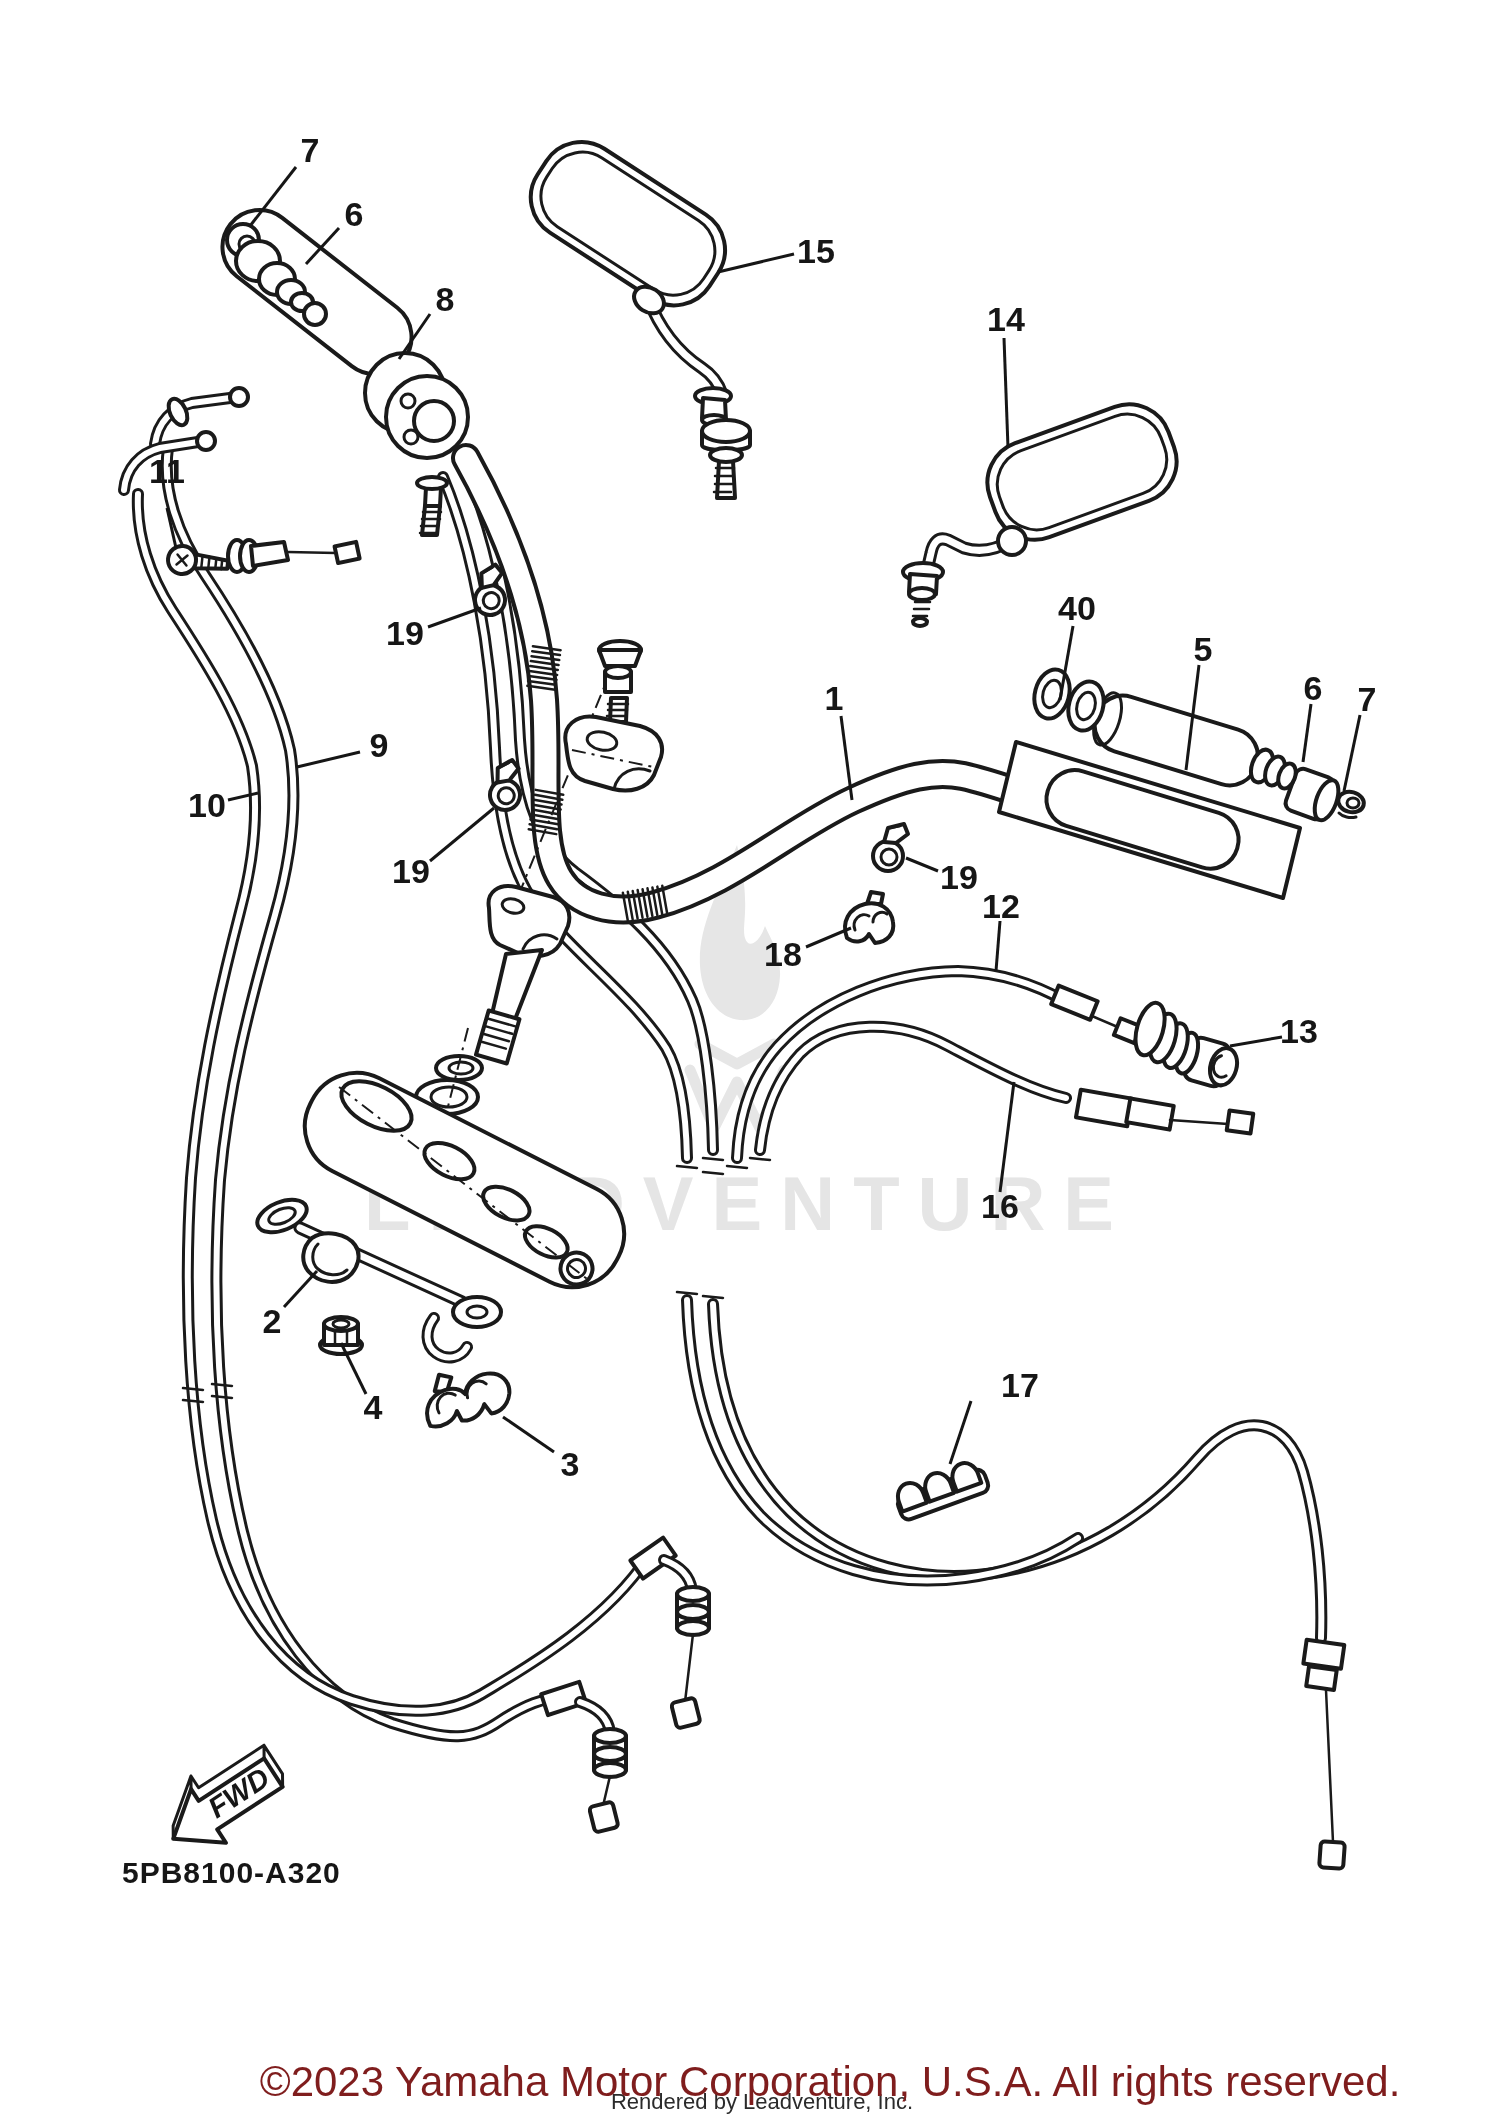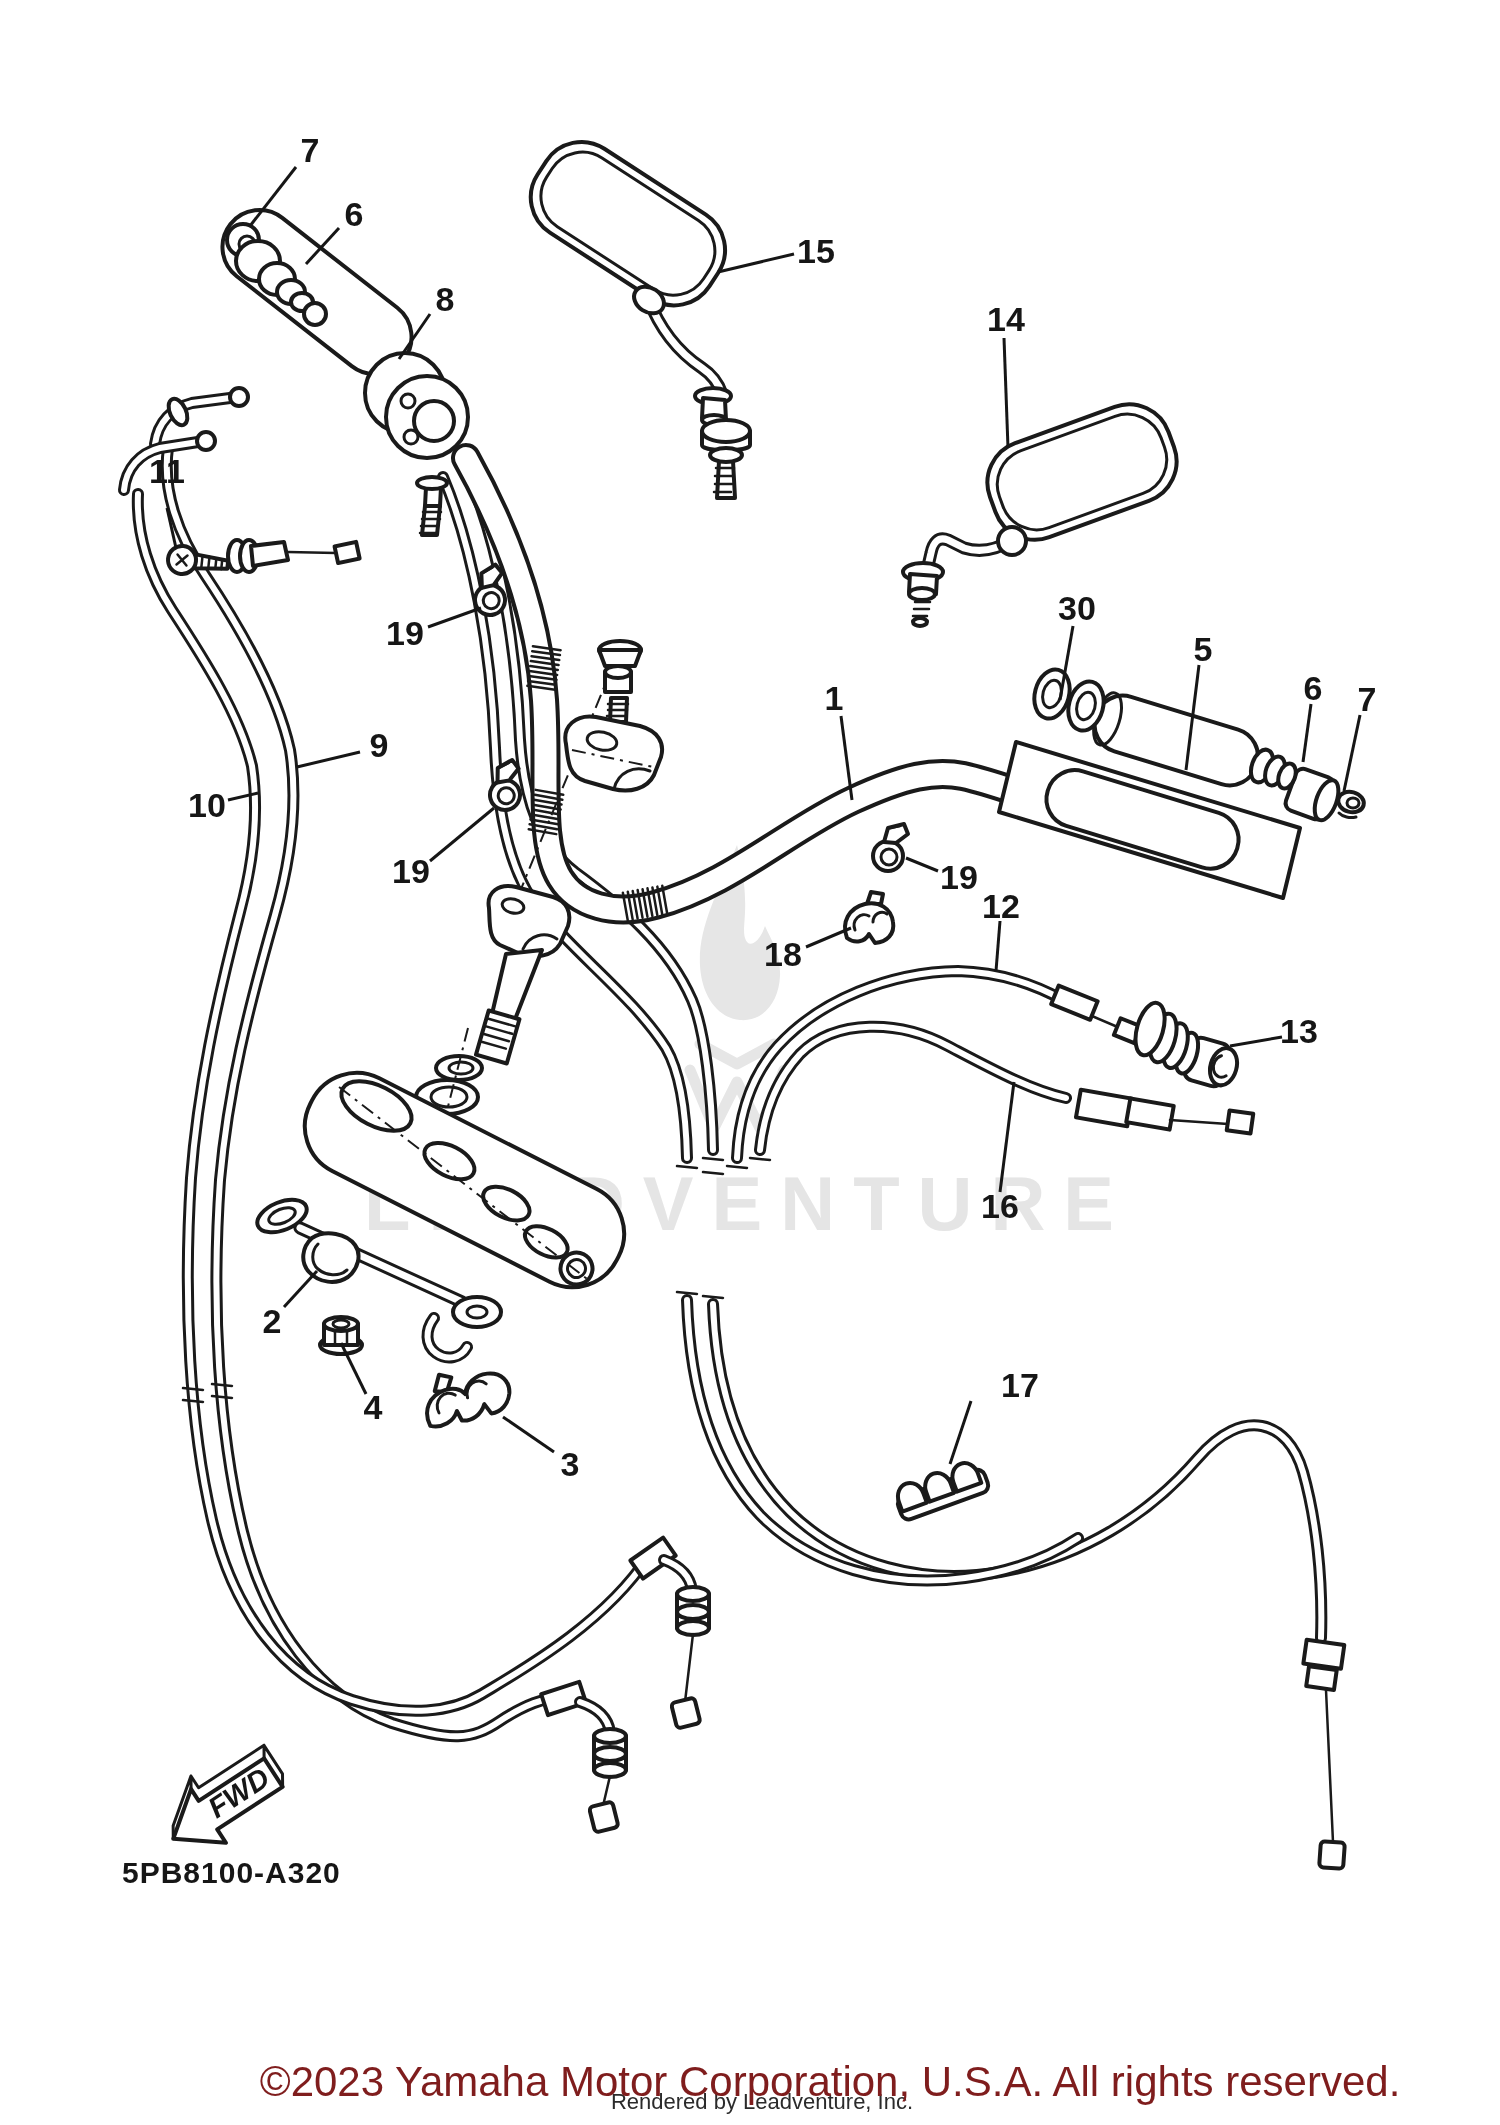--- a/index.html
+++ b/index.html
@@ -397,21 +397,21 @@
       <div class="callout" style="left: 354px; top: 214px;">6</div>
       <div class="callout" style="left: 445px; top: 299px;">8</div>
       <div class="callout" style="left: 816px; top: 251px;">15</div>
       <div class="callout" style="left: 1006px; top: 319px;">14</div>
       <div class="callout" style="left: 167px; top: 471px;">11</div>
       <div class="callout" style="left: 405px; top: 633px;">19</div>
       <div class="callout" style="left: 411px; top: 871px;">19</div>
       <div class="callout" style="left: 379px; top: 745px;">9</div>
       <div class="callout" style="left: 207px; top: 805px; text-align: center;">10</div>
       <div class="callout" style="left: 834px; top: 698px;">1</div>
-      <div class="callout" style="left: 1077px; top: 608px;">30</div>
+      <div class="callout" style="left: 1077px; top: 608px;">40</div>
       <div class="callout" style="left: 1203px; top: 649px;">5</div>
       <div class="callout" style="left: 1313px; top: 688px;">6</div>
       <div class="callout" style="left: 1367px; top: 699px;">7</div>
       <div class="callout" style="left: 959px; top: 877px;">19</div>
       <div class="callout" style="left: 783px; top: 954px;">18</div>
       <div class="callout" style="left: 1001px; top: 906px;">12</div>
       <div class="callout" style="left: 1299px; top: 1031px;">13</div>
       <div class="callout" style="left: 1000px; top: 1206px;">16</div>
       <div class="callout" style="left: 977px; top: 1385px; margin-left: 43px;">17</div>
       <div class="callout" style="left: 272px; top: 1321px;">2</div>

